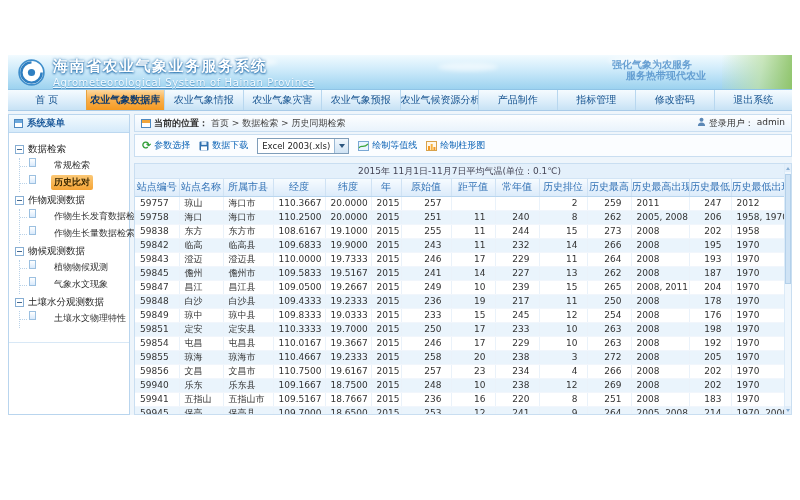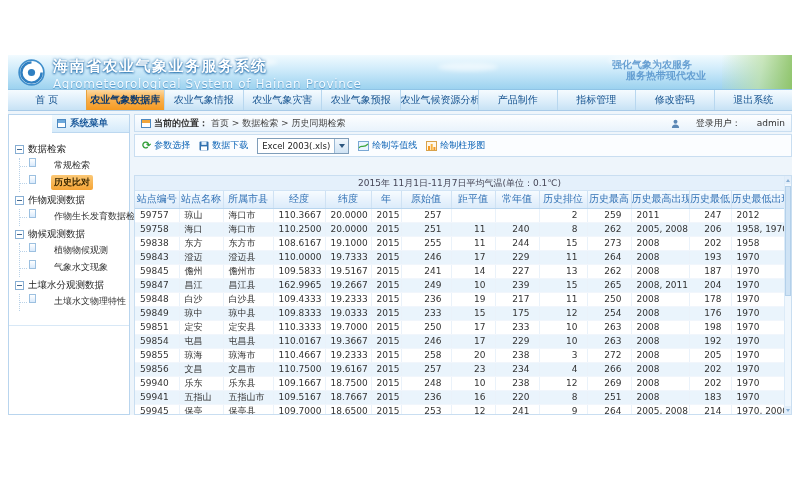--- a/index.html
+++ b/index.html
@@ -14,42 +14,42 @@
   .cloud { position: absolute; background: rgba(255,255,255,.55); border-radius: 50%; filter: blur(2px); }
   .c1 { left: 180px; top: 2px; width: 90px; height: 10px; }
   .c2 { left: 430px; top: 8px; width: 60px; height: 8px; }
   .c3 { left: 600px; top: 1px; width: 70px; height: 9px; }
   .banner-green { position: absolute; right: 0; top: 0; width: 70px; height: 35px;
     background: linear-gradient(100deg, rgba(255,255,255,0) 0%, rgba(190,224,165,.75) 55%, #8fc46a 100%); }
   .logo { position: absolute; left: 10px; top: 4px; width: 27px; height: 27px; }
   .title-block { position: absolute; left: 45px; top: 2px; }
   .app-title { font-size: 15px; font-weight: bold; color: #ffffff; letter-spacing: 1.5px;
     text-shadow: 0 1px 2px rgba(24,102,168,.95), 0 0 3px rgba(24,102,168,.8); }
-  .app-subtitle { font-size: 12px; color: #f2faff; letter-spacing: .6px; margin-top: 1px;
-    text-shadow: 0 1px 1px rgba(24,102,168,.6); }
+  .app-subtitle { font-size: 10px; color: #f2faff; letter-spacing: .6px; margin-top: 1px;
+    text-shadow: 0 1px 1px rgba(24,102,168,.6); text-decoration: underline; }
   .slogan { position: absolute; right: 100px; top: 4px; text-align: right;
     font-size: 10px; line-height: 11px; color: rgba(84,146,203,.85); font-weight: bold; }
   .slogan div:last-child { margin-right: -14px; }
 
   
   .navbar { display: flex; height: 21px;
     background: linear-gradient(180deg,#f5fbff 0%,#ddeefa 55%,#c7e2f5 100%);
     border-bottom: 1px solid #a9cbe8; }
   .nav-item { flex: 1; text-align: center; line-height: 20px; font-size: 10px; color: #14528f;
     border-left: 1px solid #b8d7ef; cursor: pointer; white-space: nowrap; overflow: hidden; }
   .nav-item:first-child { border-left: none; }
   .nav-item.active { background: linear-gradient(180deg,#fdd89e 0%,#f9b04e 45%,#f59a22 100%);
     color: #113c6d; font-weight: bold; border-left-color: #e8a23d; }
 
   
   .main { display: flex; height: 304px; background: #eef5fb; padding-top: 3px; }
   .sidebar { width: 122px; background: #fff; border: 1px solid #b9d5ee; display: flex; flex-direction: column; }
   .sb-header { height: 18px; flex: none; display: flex; align-items: center; gap: 4px; padding-left: 5px;
     background: linear-gradient(180deg,#f3fafe,#d5eafa); border-bottom: 1px solid #bcd8f0;
-    font-size: 9.5px; font-weight: bold; color: #1c5a9b; margin-left: 43px; }
+    font-size: 9.5px; font-weight: bold; color: #1c5a9b; }
   .menu-ico { width: 9px; height: 9px; border: 1px solid #4d88c0; background: #fff; position: relative; }
   .menu-ico::before { content: ""; position: absolute; left: 0; right: 0; top: 0; height: 3px; background: #6ea9dc; }
   .tree { padding: 8px 3px 0 6px; }
   .tree-parent { display: flex; align-items: center; gap: 4px; height: 17px; font-size: 9.5px; color: #222;
     cursor: pointer; white-space: nowrap; }
   .toggle { flex: none; position: relative; width: 9px; height: 9px; border: 1px solid #87aed3; background: #fff; }
   .toggle::after { content: ""; position: absolute; left: 1px; right: 1px; top: 3px; height: 1px; background: #44688e; }
   .tree-children { margin-left: 4px; border-left: 1px dotted #b9d2e8; }
   .tree-child { position: relative; display: flex; align-items: flex-start; gap: 15px; height: 17px;
     padding-left: 9px; font-size: 9px; color: #333; cursor: pointer; white-space: nowrap; }
@@ -60,33 +60,33 @@
   .tree-child-label.selected { background: linear-gradient(#fbc876,#f5a435); color: #3b2800; font-weight: bold; }
   .sb-divider { margin-top: 14px; border-top: 1px solid #d8e8f6; flex: none; }
 
   .content { flex: 1; margin-left: 4px; display: flex; flex-direction: column; }
   .breadcrumb { height: 18px; flex: none; display: flex; align-items: center; gap: 3px; padding: 0 6px;
     background: linear-gradient(180deg,#fdfeff,#e9f3fc); border: 1px solid #c9def1; font-size: 9px; color: #444; }
   .loc-ico { width: 10px; height: 9px; border: 1px solid #4d88c0; background: #fff; position: relative; }
   .loc-ico::before { content: ""; position: absolute; left: 0; right: 0; top: 0; height: 3px; background: #f0a53c; }
   .crumb-label { font-weight: bold; color: #333; }
   .crumb-spacer { flex: 1; }
-  .user-area { display: flex; align-items: center; gap: 16px; color: #333; }
+  .user-area { display: flex; align-items: flex-start; gap: 3px; color: #333; }
 
   .toolbar { height: 23px; flex: none; margin-top: 2px; display: flex; align-items: center; gap: 9px;
     padding: 0 7px; background: #fbfdff; border: 1px solid #c9def1; }
   .tool-btn { display: flex; align-items: center; gap: 3px; font-size: 9px; color: #0a62b5; cursor: pointer; }
   .refresh-glyph { color: #2f9e36; font-size: 11px; line-height: 10px; font-weight: bold; }
   .select { display: flex; align-items: center; height: 16px; border: 1px solid #7f9db9; background: #fff;
     font-size: 8.5px; color: #222; padding-left: 4px; cursor: pointer; }
   .select .sel-arrow { width: 14px; height: 14px; margin-left: 4px; display: flex; align-items: center;
     justify-content: center; background: linear-gradient(#f2f8fd,#cfe3f4); border-left: 1px solid #9ab8d4; }
   .sel-arrow::after { content: ""; border: 3px solid transparent; border-top: 4px solid #2c567e; margin-top: 3px; }
 
-  .table-wrap { position: relative; flex: 1; margin-top: 18px; background: #fff;
+  .table-wrap { position: relative; flex: 1; margin-top: 6px; background: #fff;
     border: 1px solid #c9def1; overflow: hidden; }
   .table-title { height: 15px; line-height: 15px; margin-right: 7px; text-align: center;
     font-size: 9px; color: #445; background: #e4f0fb; border-bottom: 1px solid #d2e4f5; }
   table { width: calc(100% - 7px); table-layout: fixed; border-collapse: collapse; }
   thead th { height: 17px; font-size: 10px; font-weight: normal; color: #3272b5;
     background: linear-gradient(#f6fbff,#dcebfa); border-right: 1px solid #cfe2f4;
     border-bottom: 1px solid #b9d6ef; white-space: nowrap; overflow: hidden; }
   tbody td { height: 12px; font-size: 9px; color: #333; padding: 0 5px;
     border-right: 1px solid #eaf2fa; border-bottom: 1px solid #f1f6fc;
     white-space: nowrap; overflow: hidden; }
@@ -165,20 +165,24 @@
             </div>
           </div>
           <div class="tree-parent">
             <span class="toggle"></span>
             <span>作物观测数据</span>
           </div>
           <div class="tree-children">
             <div class="tree-child">
               <span class="leaf-ico"></span>
               <span class="tree-child-label">作物生长发育数据检索</span>
+            </div>
+            <div class="tree-child">
+              <span class="leaf-ico"></span>
+              <span class="tree-child-label">作物生长量数据检索</span>
             </div>
           </div>
           <div class="tree-parent">
             <span class="toggle"></span>
             <span>物候观测数据</span>
           </div>
           <div class="tree-children">
             <div class="tree-child">
               <span class="leaf-ico"></span>
               <span class="tree-child-label">植物物候观测</span>
@@ -334,20 +338,36 @@
                 <td class="num">255</td>
                 <td class="num">11</td>
                 <td class="num">244</td>
                 <td class="num">15</td>
                 <td class="num">273</td>
                 <td class="txt">2008</td>
                 <td class="num">202</td>
                 <td class="txt">1958</td>
               </tr>
               <tr>
+                <td class="txt">59842</td>
+                <td class="txt">临高</td>
+                <td class="txt">临高县</td>
+                <td class="num">109.6833</td>
+                <td class="num">19.9000</td>
+                <td class="num">2015</td>
+                <td class="num">243</td>
+                <td class="num">11</td>
+                <td class="num">232</td>
+                <td class="num">14</td>
+                <td class="num">266</td>
+                <td class="txt">2008</td>
+                <td class="num">195</td>
+                <td class="txt">1970</td>
+              </tr>
+              <tr>
                 <td class="txt">59843</td>
                 <td class="txt">澄迈</td>
                 <td class="txt">澄迈县</td>
                 <td class="num">110.0000</td>
                 <td class="num">19.7333</td>
                 <td class="num">2015</td>
                 <td class="num">246</td>
                 <td class="num">17</td>
                 <td class="num">229</td>
                 <td class="num">11</td>
@@ -369,21 +389,21 @@
                 <td class="num">13</td>
                 <td class="num">262</td>
                 <td class="txt">2008</td>
                 <td class="num">187</td>
                 <td class="txt">1970</td>
               </tr>
               <tr>
                 <td class="txt">59847</td>
                 <td class="txt">昌江</td>
                 <td class="txt">昌江县</td>
-                <td class="num">162.9965</td>
+                <td class="num">109.0500</td>
                 <td class="num">19.2667</td>
                 <td class="num">2015</td>
                 <td class="num">249</td>
                 <td class="num">10</td>
                 <td class="num">239</td>
                 <td class="num">15</td>
                 <td class="num">265</td>
                 <td class="txt">2008, 2011</td>
                 <td class="num">204</td>
                 <td class="txt">1970</td>
@@ -406,21 +426,21 @@
               </tr>
               <tr>
                 <td class="txt">59849</td>
                 <td class="txt">琼中</td>
                 <td class="txt">琼中县</td>
                 <td class="num">109.8333</td>
                 <td class="num">19.0333</td>
                 <td class="num">2015</td>
                 <td class="num">233</td>
                 <td class="num">15</td>
-                <td class="num">175</td>
+                <td class="num">245</td>
                 <td class="num">12</td>
                 <td class="num">254</td>
                 <td class="txt">2008</td>
                 <td class="num">176</td>
                 <td class="txt">1970</td>
               </tr>
               <tr>
                 <td class="txt">59851</td>
                 <td class="txt">定安</td>
                 <td class="txt">定安县</td>

